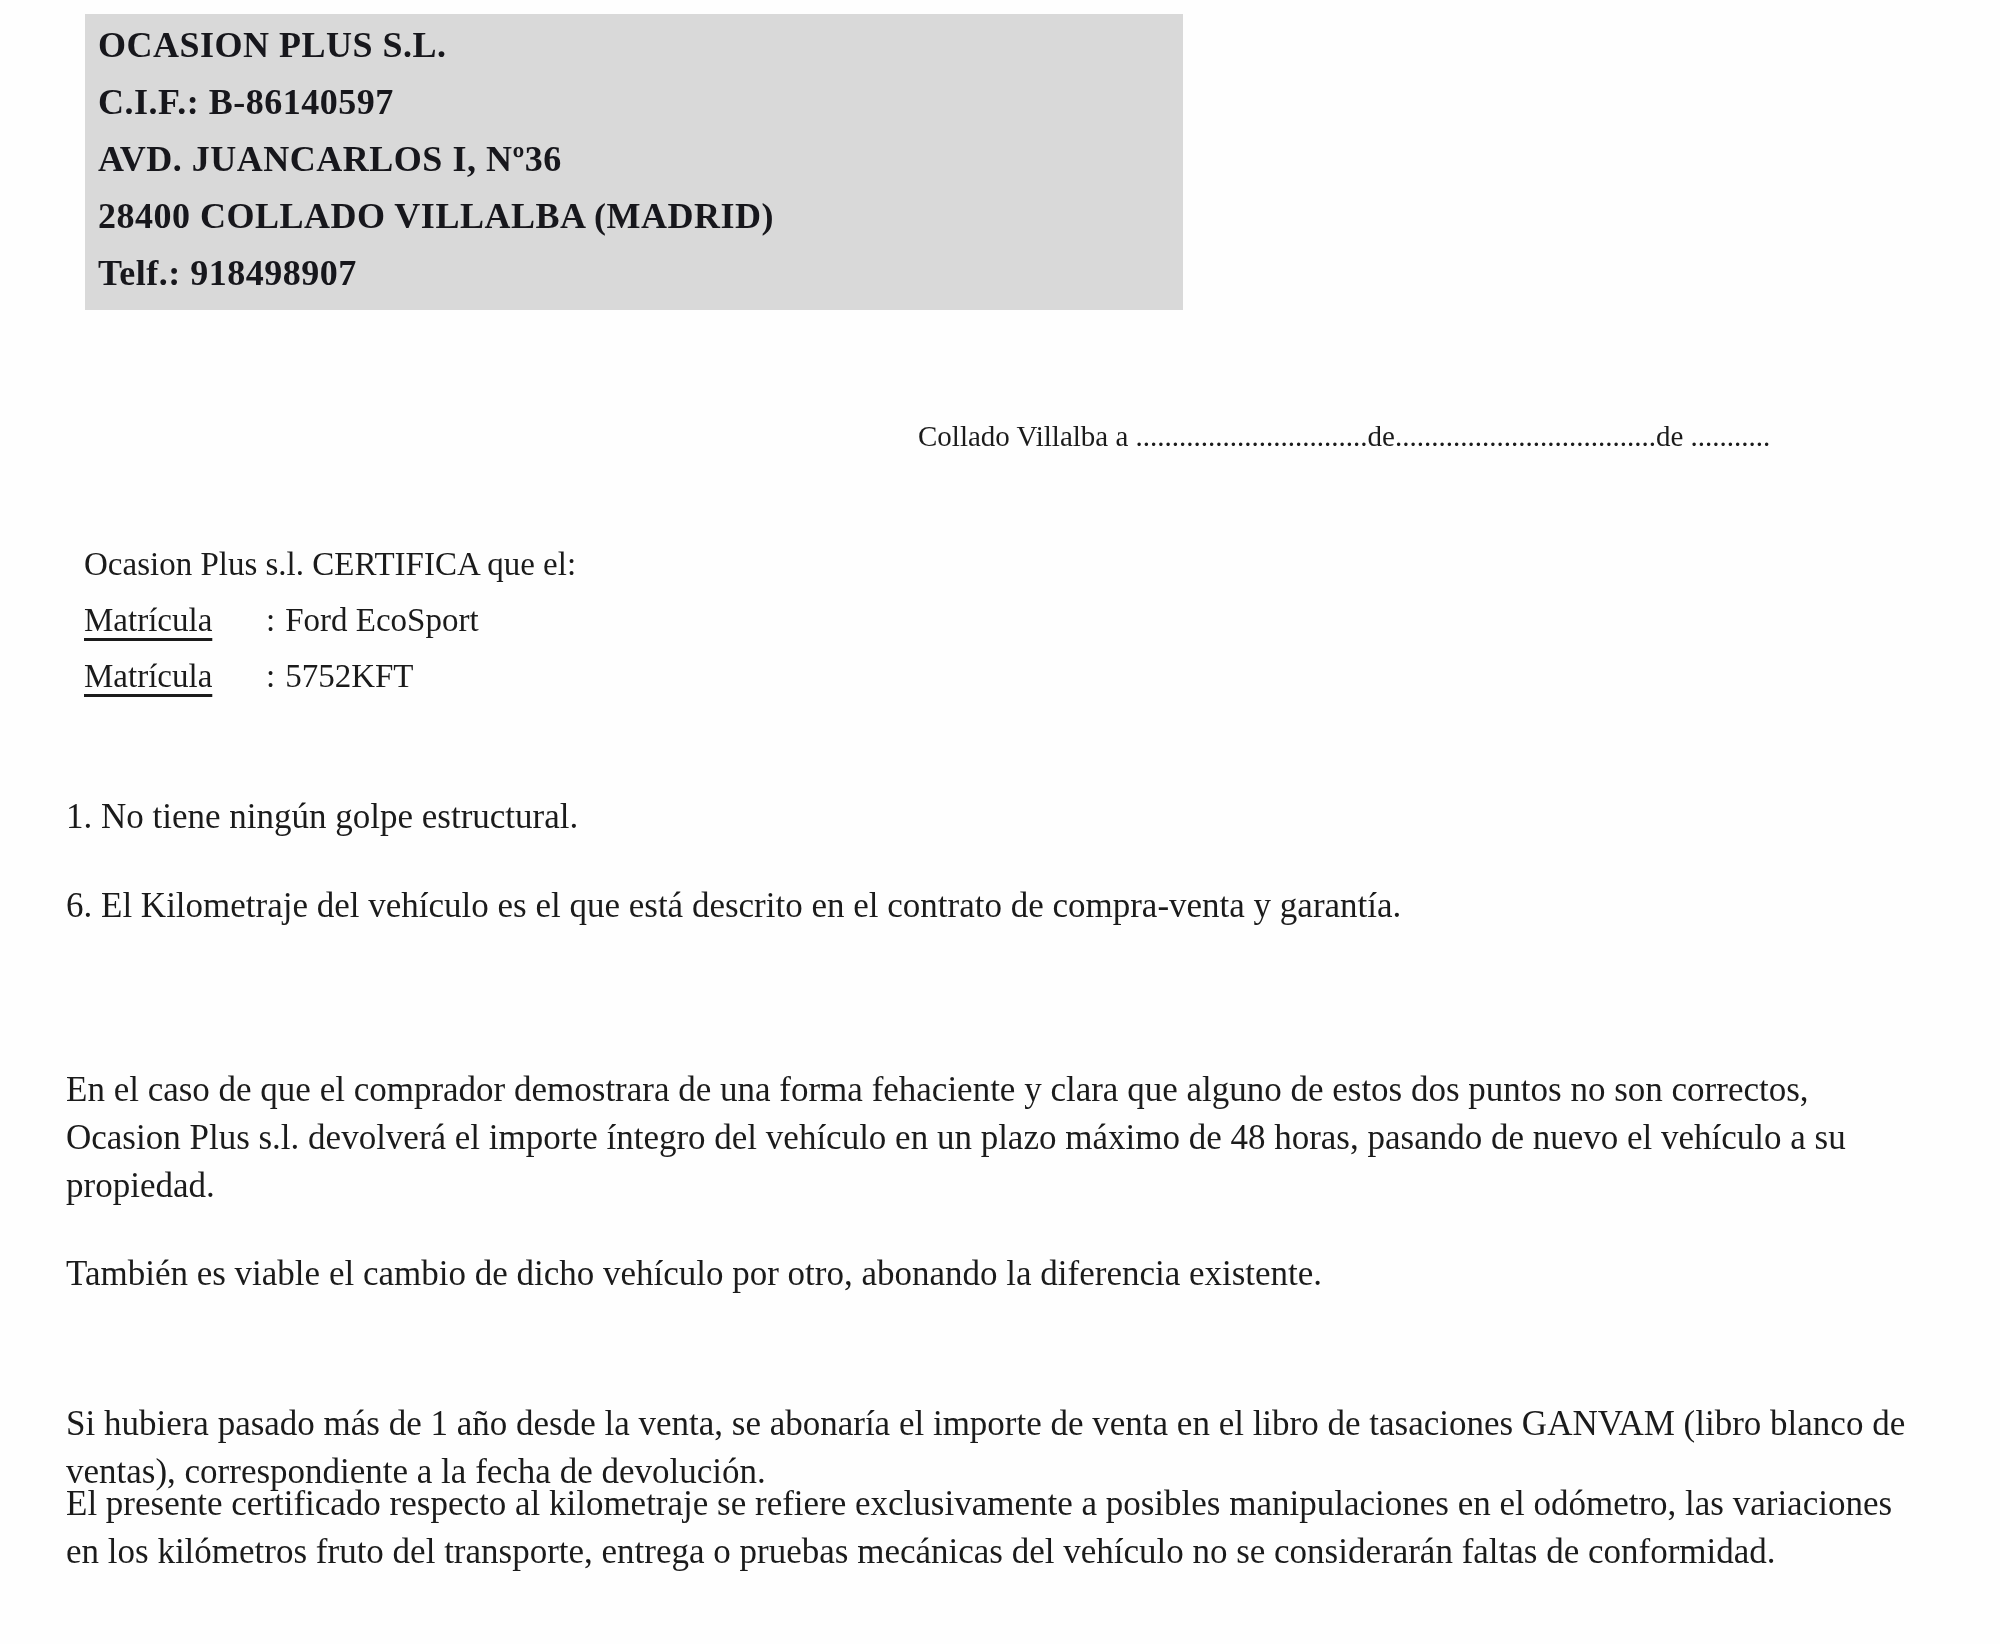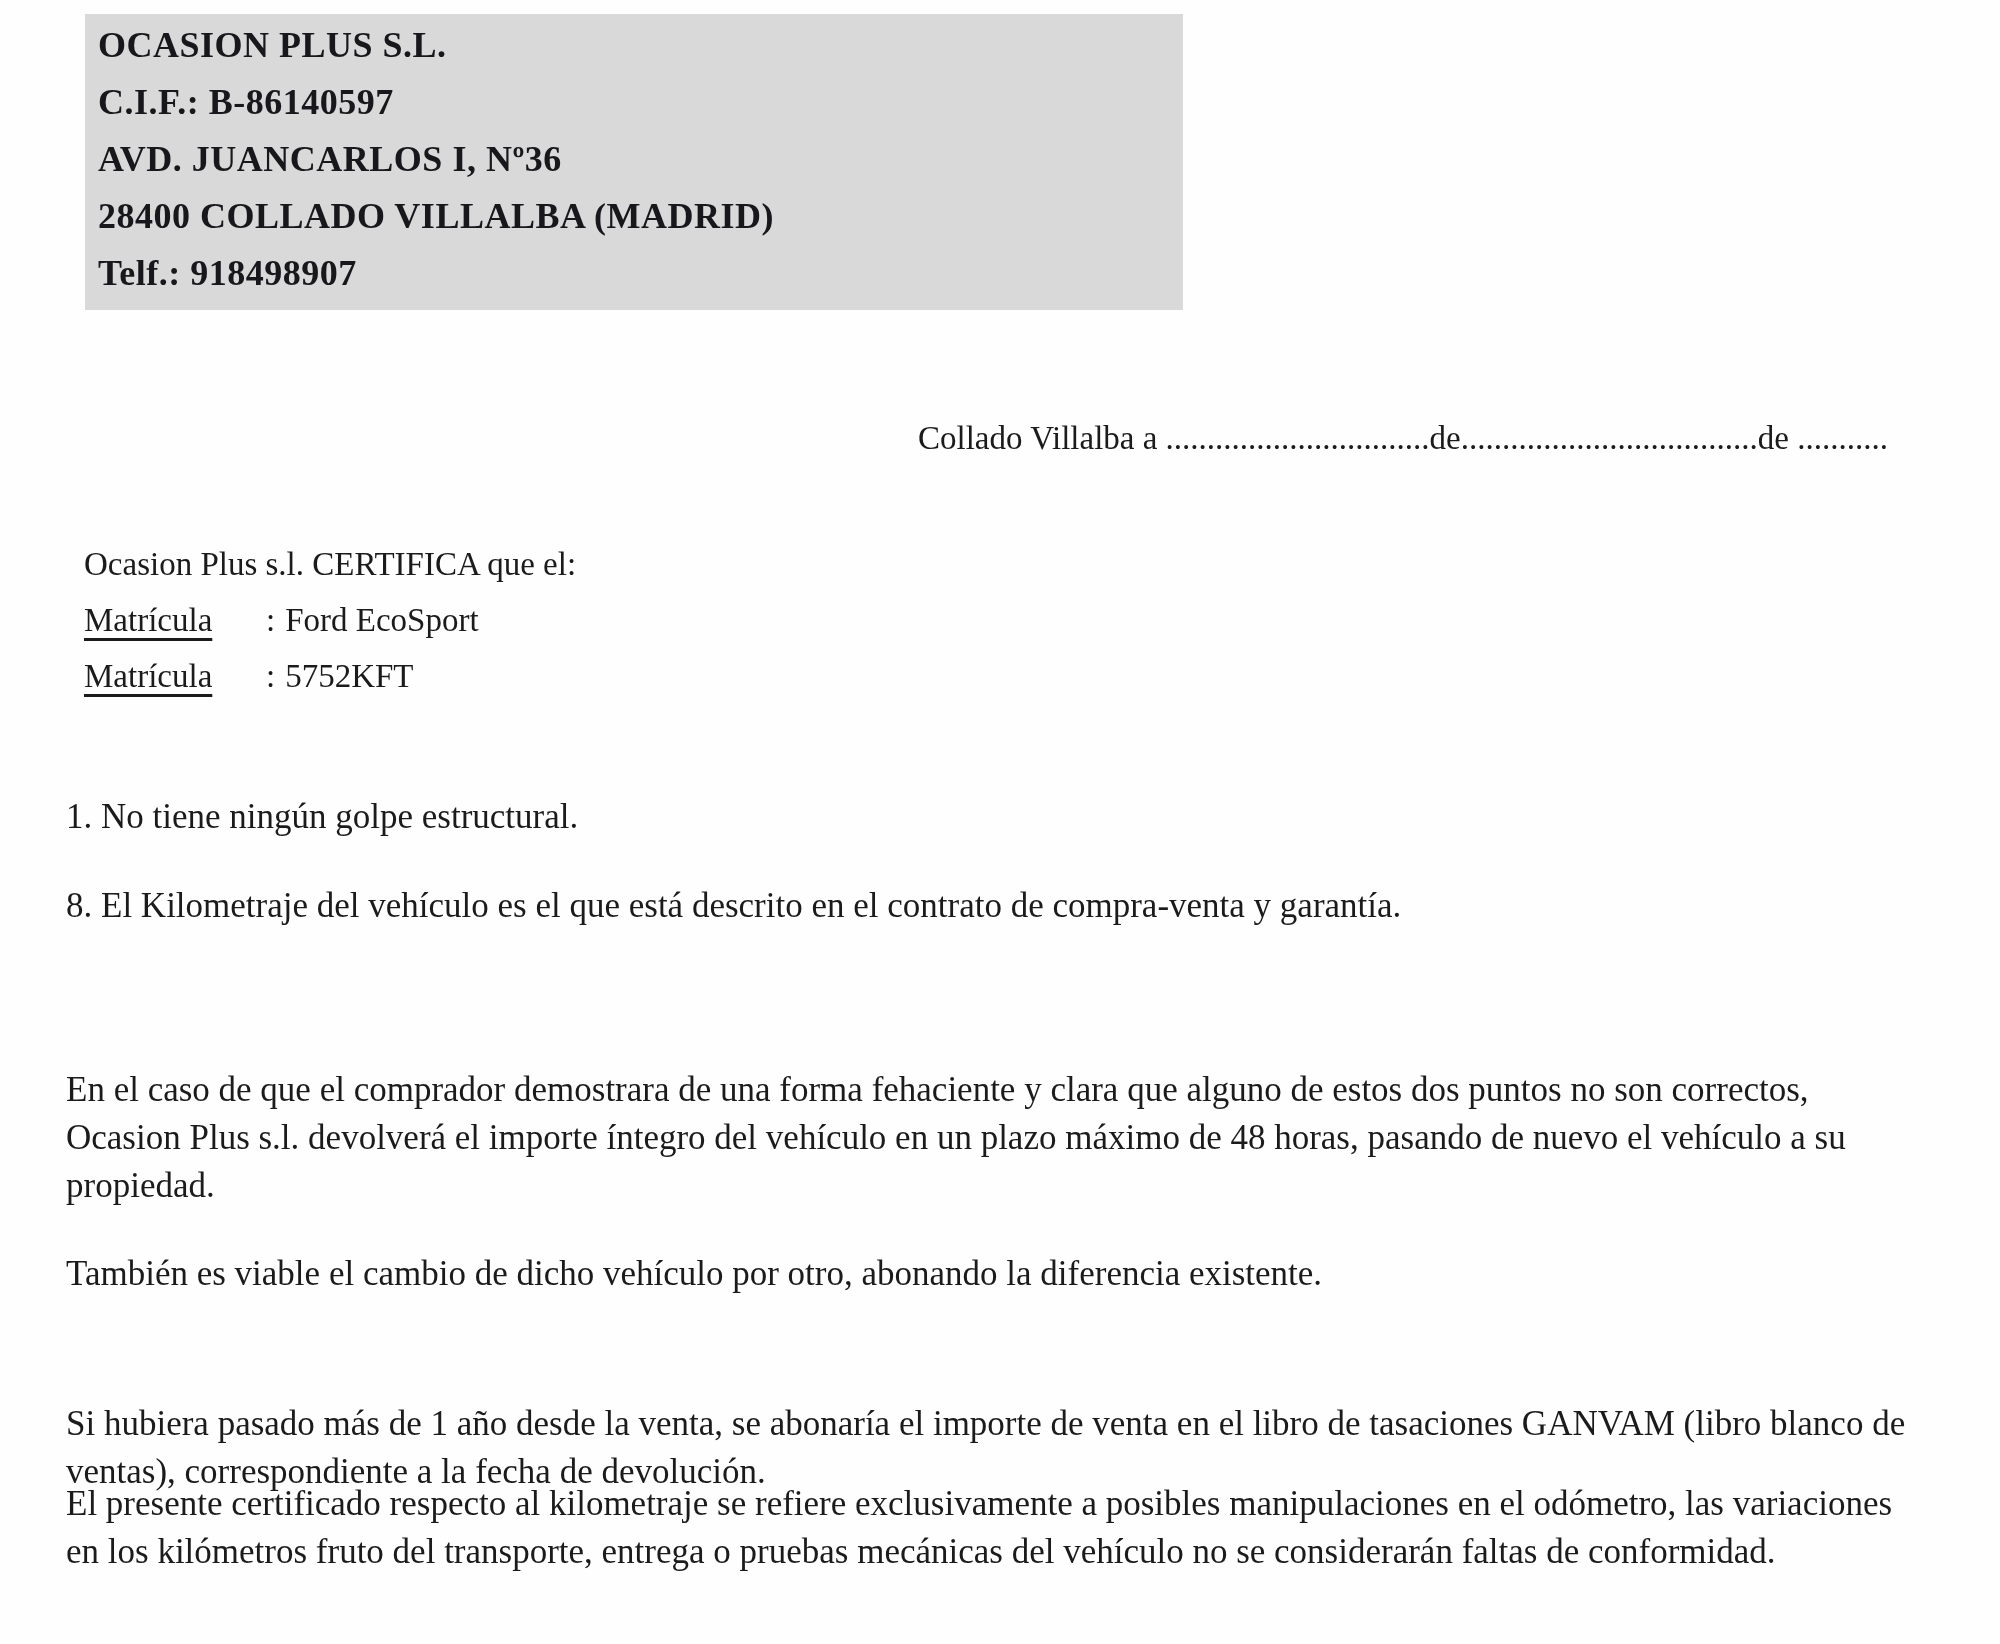--- a/index.html
+++ b/index.html
@@ -30,21 +30,21 @@
     font-size: 36px;
     line-height: 57px;
     letter-spacing: 0.5px;
     white-space: nowrap;
     color: #17171c;
   }
   .date-line {
     position: absolute;
     left: 918px;
     top: 420px;
-    font-size: 33px;
+    font-size: 29px;
     white-space: nowrap;
   }
   .cert-block {
     position: absolute;
     left: 84px;
     top: 536px;
     font-size: 33px;
     line-height: 56px;
   }
   .cert-intro {
@@ -105,21 +105,21 @@
     <div class="field-row">
       <span class="field-label">Matrícula</span><span class="field-sep">:</span><span>Ford EcoSport</span>
     </div>
     <div class="field-row">
       <span class="field-label">Matrícula</span><span class="field-sep">:</span><span>5752KFT</span>
     </div>
   </div>
 
   <div class="numbered-point point-1">1. No tiene ningún golpe estructural.</div>
 
-  <div class="numbered-point point-2">8. El Kilometraje del vehículo es el que está descrito en el contrato de compra-venta y garantía.</div>
+  <div class="numbered-point point-2">6. El Kilometraje del vehículo es el que está descrito en el contrato de compra-venta y garantía.</div>
 
   <div class="body-paragraph para-1">En el caso de que el comprador demostrara de una forma fehaciente y clara que alguno de estos dos puntos no son correctos, Ocasion Plus s.l. devolverá el importe íntegro del vehículo en un plazo máximo de 48 horas, pasando de nuevo el vehículo a su propiedad.</div>
 
   <div class="body-paragraph para-2">También es viable el cambio de dicho vehículo por otro, abonando la diferencia existente.</div>
 
   <div class="body-paragraph para-3">Si hubiera pasado más de 1 año desde la venta, se abonaría el importe de venta en el libro de tasaciones GANVAM (libro blanco de ventas), correspondiente a la fecha de devolución.</div>
 
   <div class="body-paragraph para-4">El presente certificado respecto al kilometraje se refiere exclusivamente a posibles manipulaciones en el odómetro, las variaciones en los kilómetros fruto del transporte, entrega o pruebas mecánicas del vehículo no se considerarán faltas de conformidad.</div>
 
 </div>

